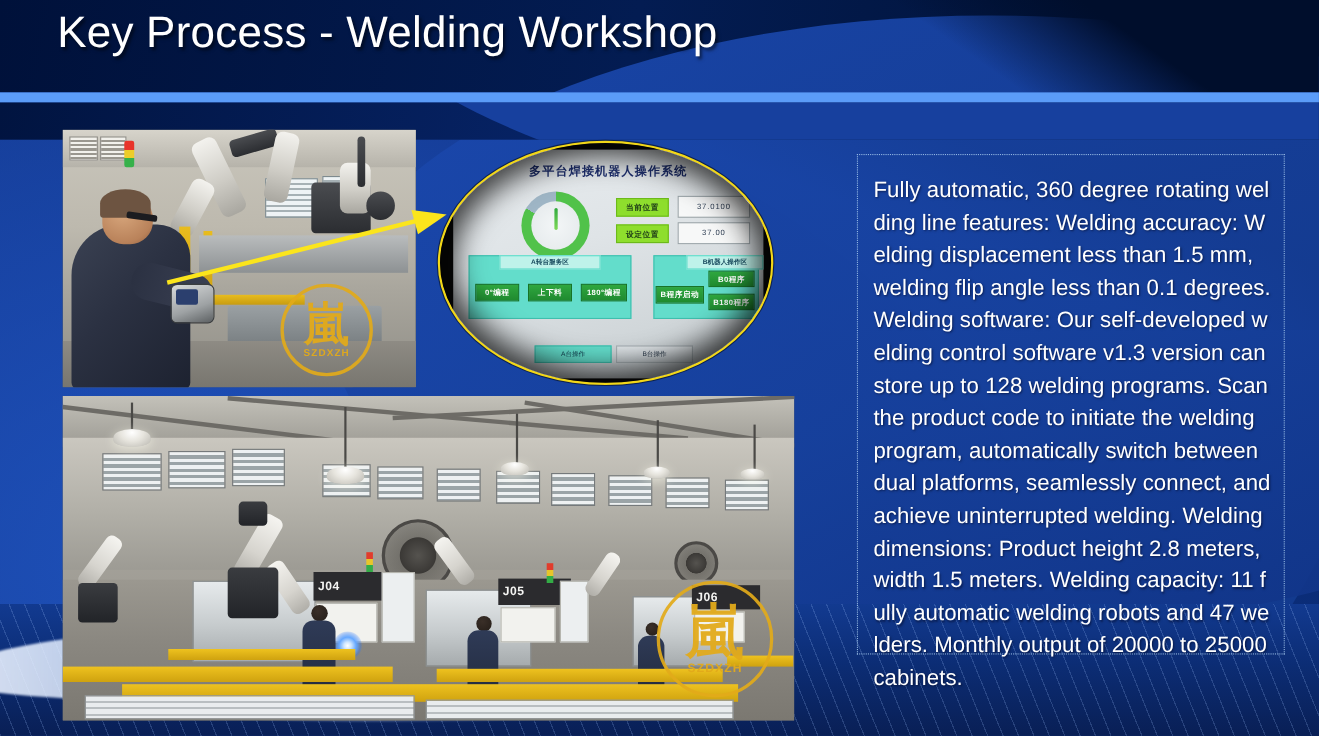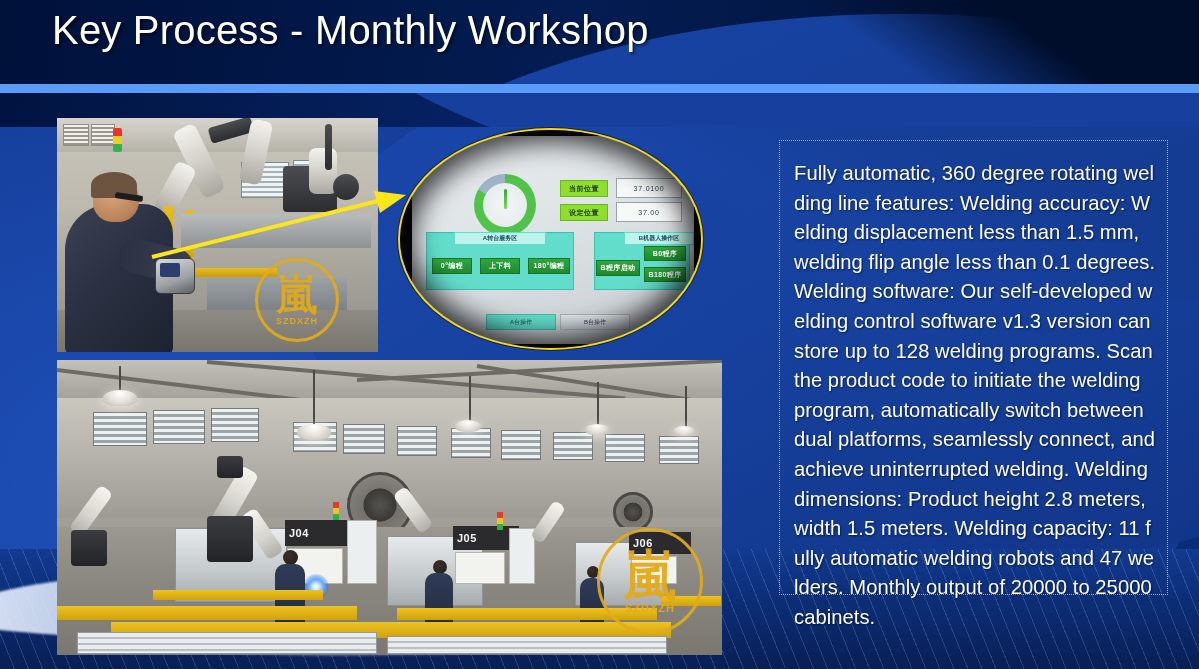--- a/index.html
+++ b/index.html
@@ -416,21 +416,21 @@
   </div>
 
   <div class="header-band">
     <div class="hcurve"></div>
     <div class="hdark"></div>
   </div>
   <div class="subheader-band">
     <div class="scurve"></div>
   </div>
   <div class="accent-stripe"></div>
-  <div class="slide-title">Key Process - Monthly Workshop</div>
+  <div class="slide-title">Key Process - Welding Workshop</div>
 
   <div class="photo" id="photo-operator">
     <div class="op-wall"></div>
     <div class="op-ceiling"></div>
 
     <div class="op-vent" style="left:6px;  top:6px;  width:26px; height:22px;"></div>
     <div class="op-vent" style="left:34px; top:6px;  width:24px; height:22px;"></div>
     <div class="op-window" style="left:184px; top:44px; width:48px; height:36px;"></div>
     <div class="op-window" style="left:236px; top:42px; width:40px; height:34px;"></div>
     <div class="op-light"></div>
@@ -555,20 +555,21 @@
   </div>
 
   <svg id="callout-arrow" width="260" height="80" viewBox="0 0 260 80">
     <line x1="2" y1="72" x2="236" y2="14" stroke="#fbe51c" stroke-width="4"></line>
     <polygon points="256,10 224,6 230,28" fill="#fbe51c"></polygon>
   </svg>
 
   <div id="hmi-oval">
     <div class="hmi-screen">
 
+      <div class="hmi-title">多平台焊接机器人操作系统</div>
 
       <div class="hmi-gauge">
         <div class="hmi-gauge-inner">
           <div class="hmi-needle"></div>
         </div>
       </div>
 
       <div class="hmi-lbl" style="left:148px; top:44px; width:48px; height:17px;">当前位置</div>
       <div class="hmi-field" style="left:204px; top:42px; width:66px; height:20px;">37.0100</div>
 

